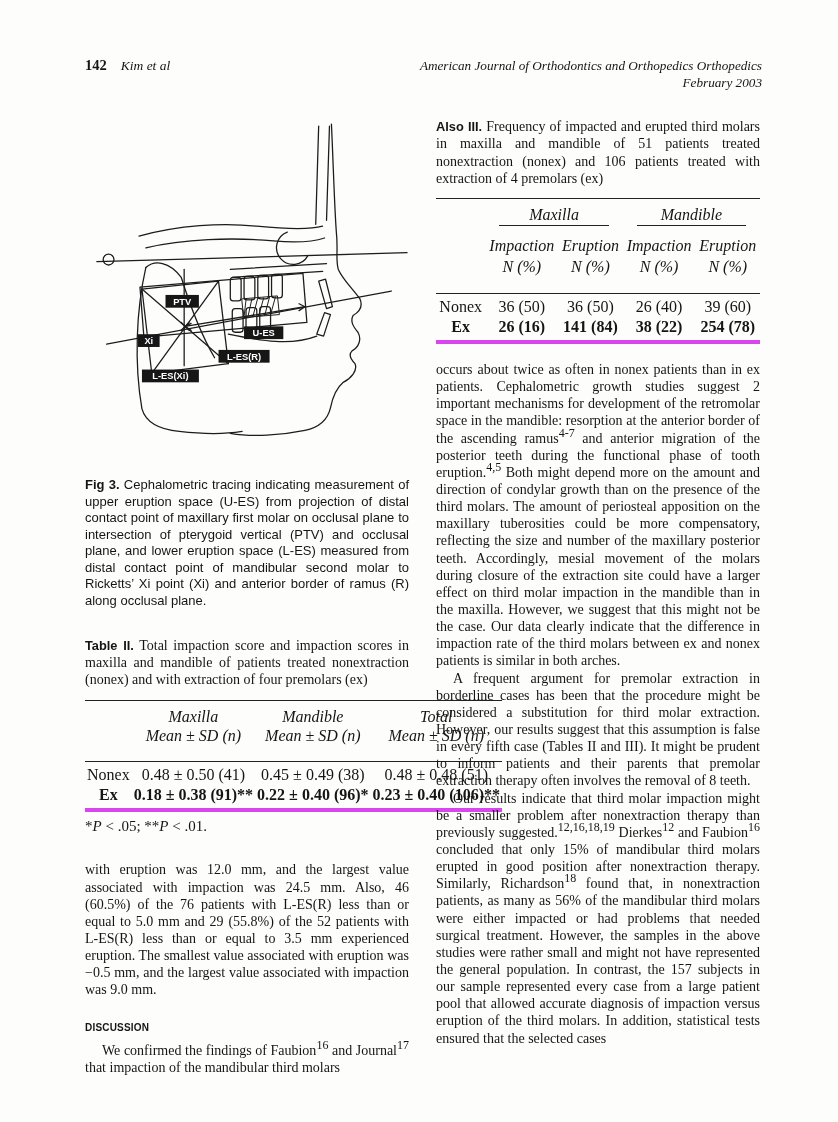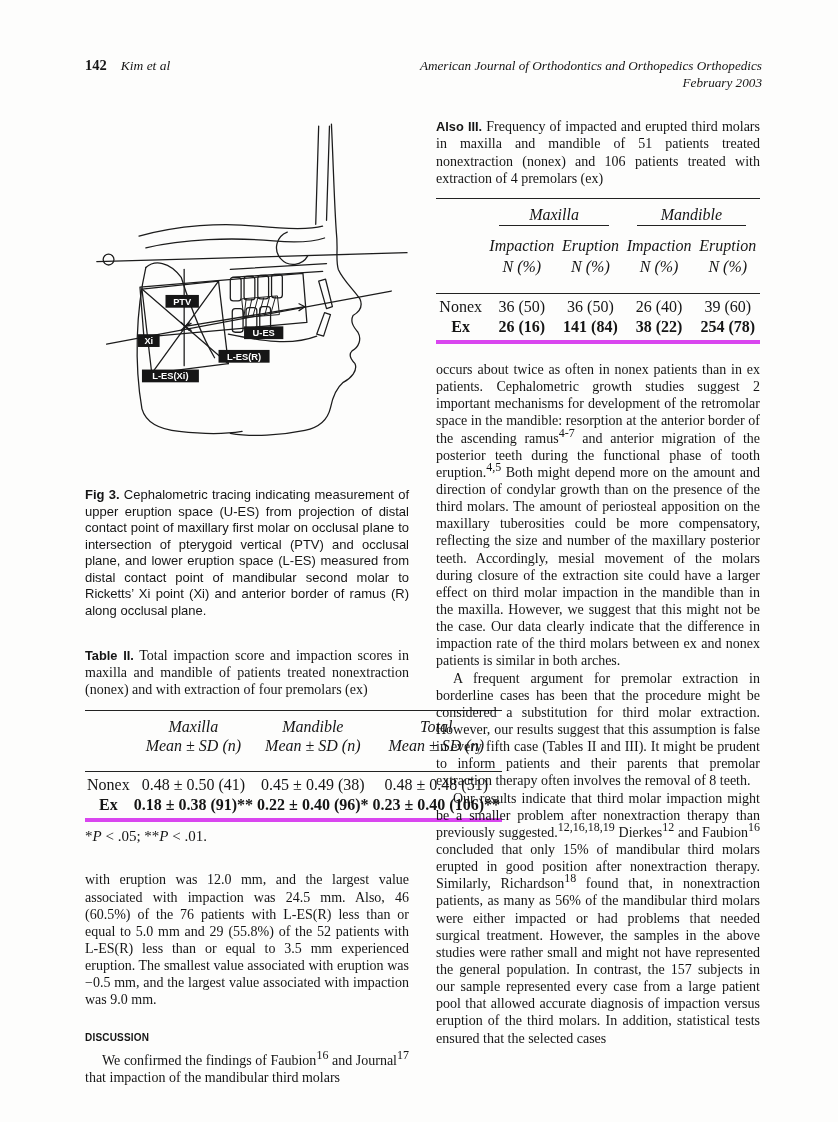--- a/index.html
+++ b/index.html
@@ -20,21 +20,21 @@
   .columns { position: absolute; top: 118px; left: 85px; right: 76px; display: flex; gap: 27px; }
   .col { width: 324px; flex: 0 0 324px; }
   
   .body-text { font-size: 14px; line-height: 1.225; text-align: justify; margin: 0; }
   .body-text + .body-text { margin-top: 0; }
   p.indent { text-indent: 17px; }
   sup { font-size: 12px; line-height: 0; font-family: Liberation Serif, serif; }
   
   .figure-wrap { margin-top: 4px; }
   .fig-caption { font-family: "Liberation Sans", sans-serif; font-size: 13px; line-height: 1.275;
-                 text-align: justify; margin: 22px 0 0 0; }
+                 text-align: justify; margin: 12px 0 0 0; }
   .fig-caption .fig-label { font-weight: bold; }
   
   .table-block { margin-top: 27px; }
   .table-block.first { margin-top: 0; }
   .table-caption { font-size: 14px; line-height: 1.24; text-align: justify; margin: 0 0 11px 0; }
   .tbl-label { font-family: "Liberation Sans", sans-serif; font-weight: bold; font-size: 12.8px; }
   table.data-table { width: 100%; border-collapse: collapse; border-top: 1.4px solid #222;
                      font-size: 16px; }
   .data-table th, .data-table td { font-weight: normal; padding: 1px 2px; white-space: nowrap; }
   .data-table thead th { vertical-align: bottom; border-bottom: 1px solid #222; padding-top: 7px; padding-bottom: 15px; }

